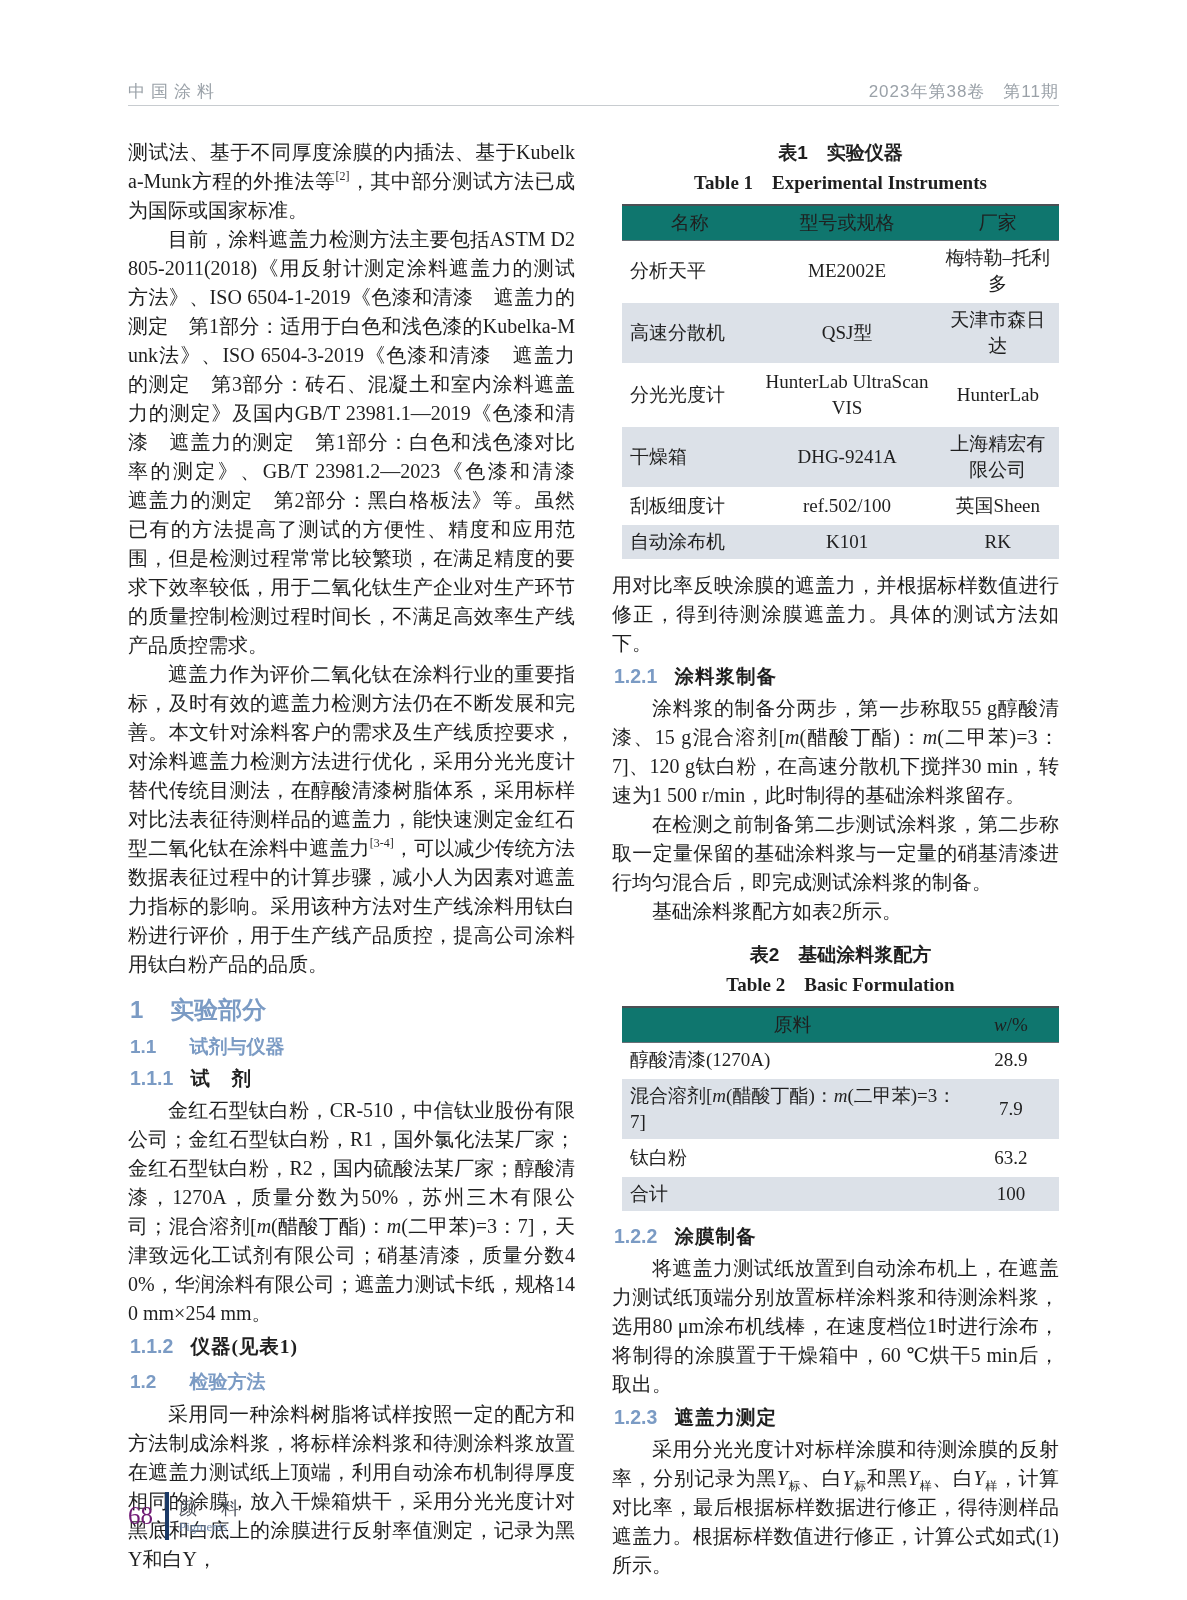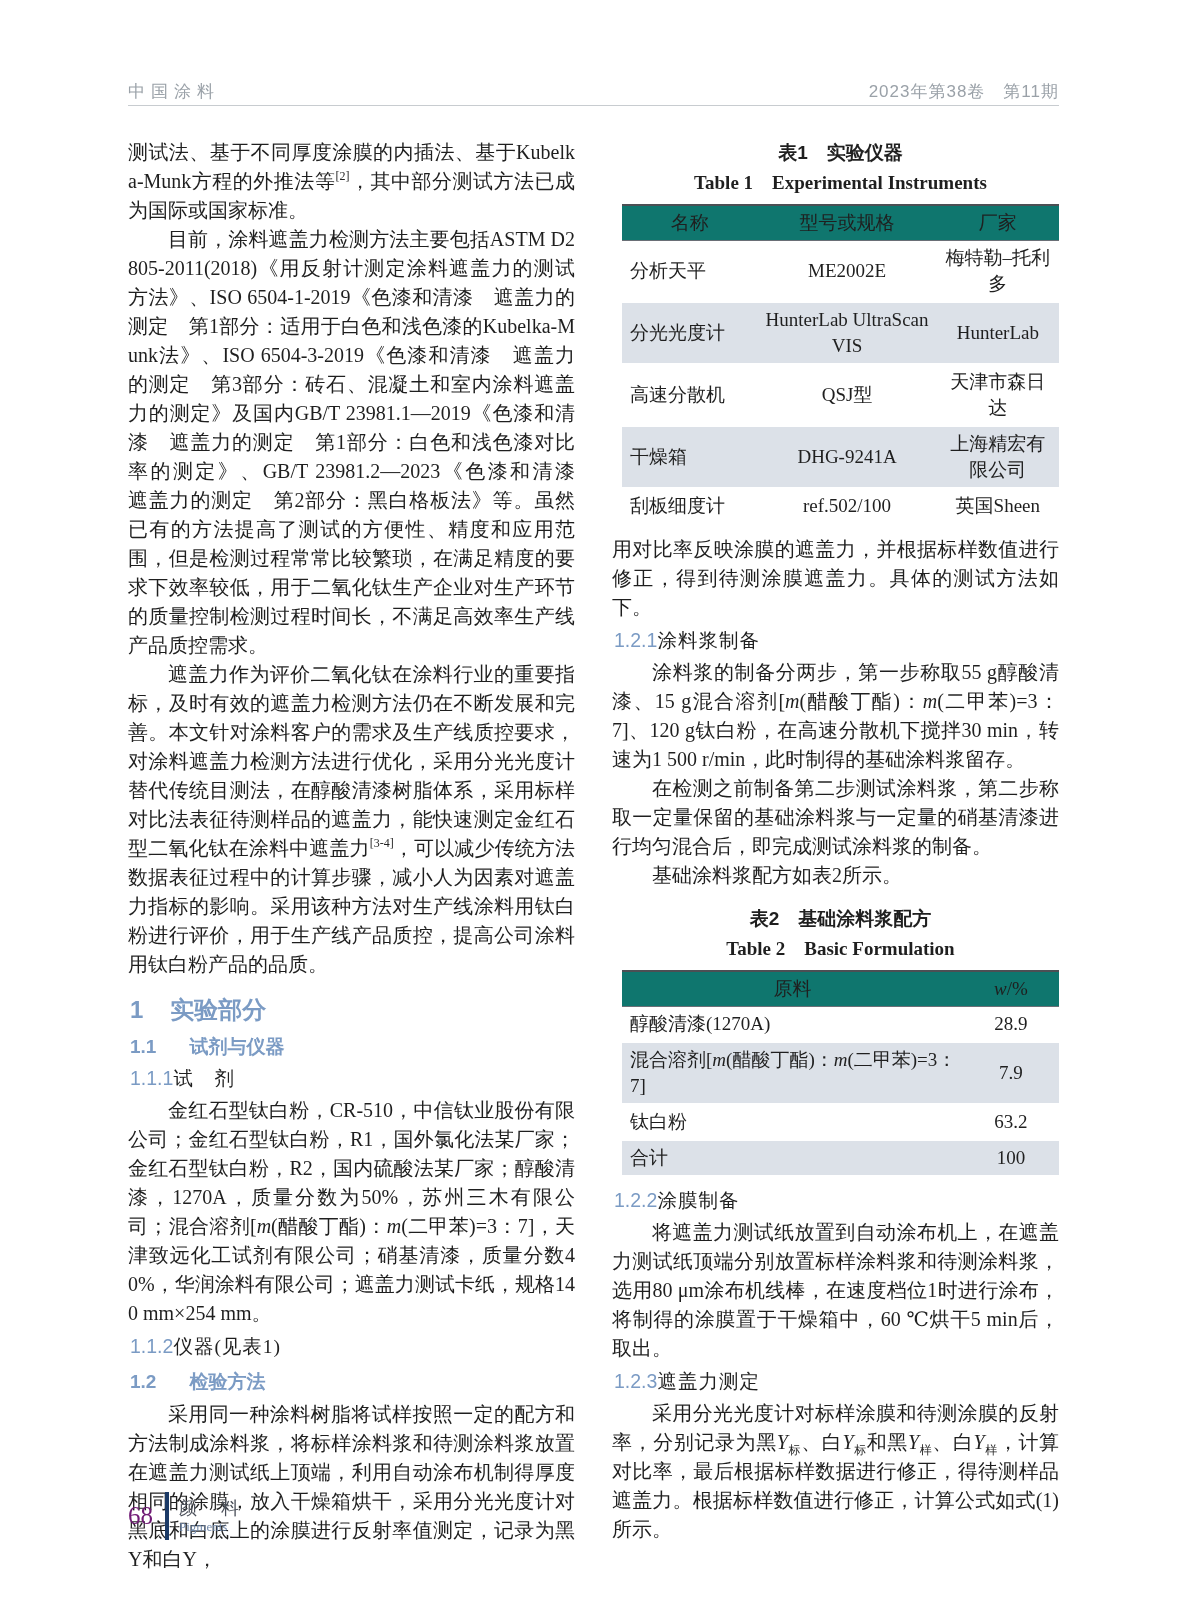--- a/index.html
+++ b/index.html
@@ -29,22 +29,22 @@
   sup{font-size:12px;line-height:0;vertical-align:super;}
   sub{font-size:12px;line-height:0;vertical-align:sub;}
   i{font-style:italic;}
   
   .h1{display:flex;align-items:baseline;gap:27px;margin:16px 0 8px 2px;
       font-family:"Liberation Sans","DejaVu Sans",sans-serif;
       font-weight:bold;font-size:24px;line-height:30px;color:#7b9bc4;}
   .h2{display:flex;align-items:baseline;gap:33px;margin:9px 0 5px 2px;
       font-family:"Liberation Sans","DejaVu Sans",sans-serif;
       font-weight:bold;font-size:19px;line-height:26px;color:#7b9bc4;}
-  .h3{display:flex;align-items:flex-end;margin:5px 0 4px 2px;
-      font-size:19.5px;line-height:27px;color:#1f1f1f;}
+  .h3{display:flex;align-items:flex-end;gap:17px;margin:5px 0 4px 2px;
+      font-size:19.5px;line-height:27px;color:#1f1f1f;font-weight:bold;}
   .h3 .hnum{font-family:"Liberation Sans","DejaVu Sans",sans-serif;color:#7b9bc4;}
   .h3 .htitle{letter-spacing:1px;}
   
   .tablewrap{margin:2px 0 10px 10px;}
   .tcap-cn{font-family:"Liberation Sans","DejaVu Sans",sans-serif;font-weight:bold;
            font-size:19px;text-align:center;margin:2px 0 4px 0;}
   .tcap-en{font-weight:bold;font-size:19px;text-align:center;margin:0 0 8px 0;}
   table.datatable{width:100%;border-collapse:collapse;font-size:19px;
                   border-top:2px solid #4c4f54;border-bottom:2px solid #4c4f54;}
   table.datatable td,table.datatable th{
@@ -124,38 +124,43 @@
               <th>厂家</th>
             </tr>
           </thead>
           <tbody>
             <tr>
               <td>分析天平</td>
               <td>ME2002E</td>
               <td>梅特勒–托利多</td>
             </tr>
             <tr>
+              <td>高速分散机</td>
+              <td>QSJ型</td>
+              <td>天津市森日达</td>
+            </tr>
+            <tr>
               <td>分光光度计</td>
               <td>HunterLab UltraScan VIS</td>
               <td>HunterLab</td>
             </tr>
             <tr>
-              <td>高速分散机</td>
-              <td>QSJ型</td>
-              <td>天津市森日达</td>
-            </tr>
-            <tr>
               <td>干燥箱</td>
               <td>DHG-9241A</td>
               <td>上海精宏有限公司</td>
             </tr>
             <tr>
               <td>刮板细度计</td>
               <td>ref.502/100</td>
               <td>英国Sheen</td>
+            </tr>
+            <tr>
+              <td>自动涂布机</td>
+              <td>K101</td>
+              <td>RK</td>
             </tr>
           </tbody>
         </table>
       </div>
 
       <p class="body">用对比率反映涂膜的遮盖力，并根据标样数值进行修正，得到待测涂膜遮盖力。具体的测试方法如下。</p>
 
       <div class="h3">
         <span class="hnum">1.2.1</span>
         <span class="htitle">涂料浆制备</span>

